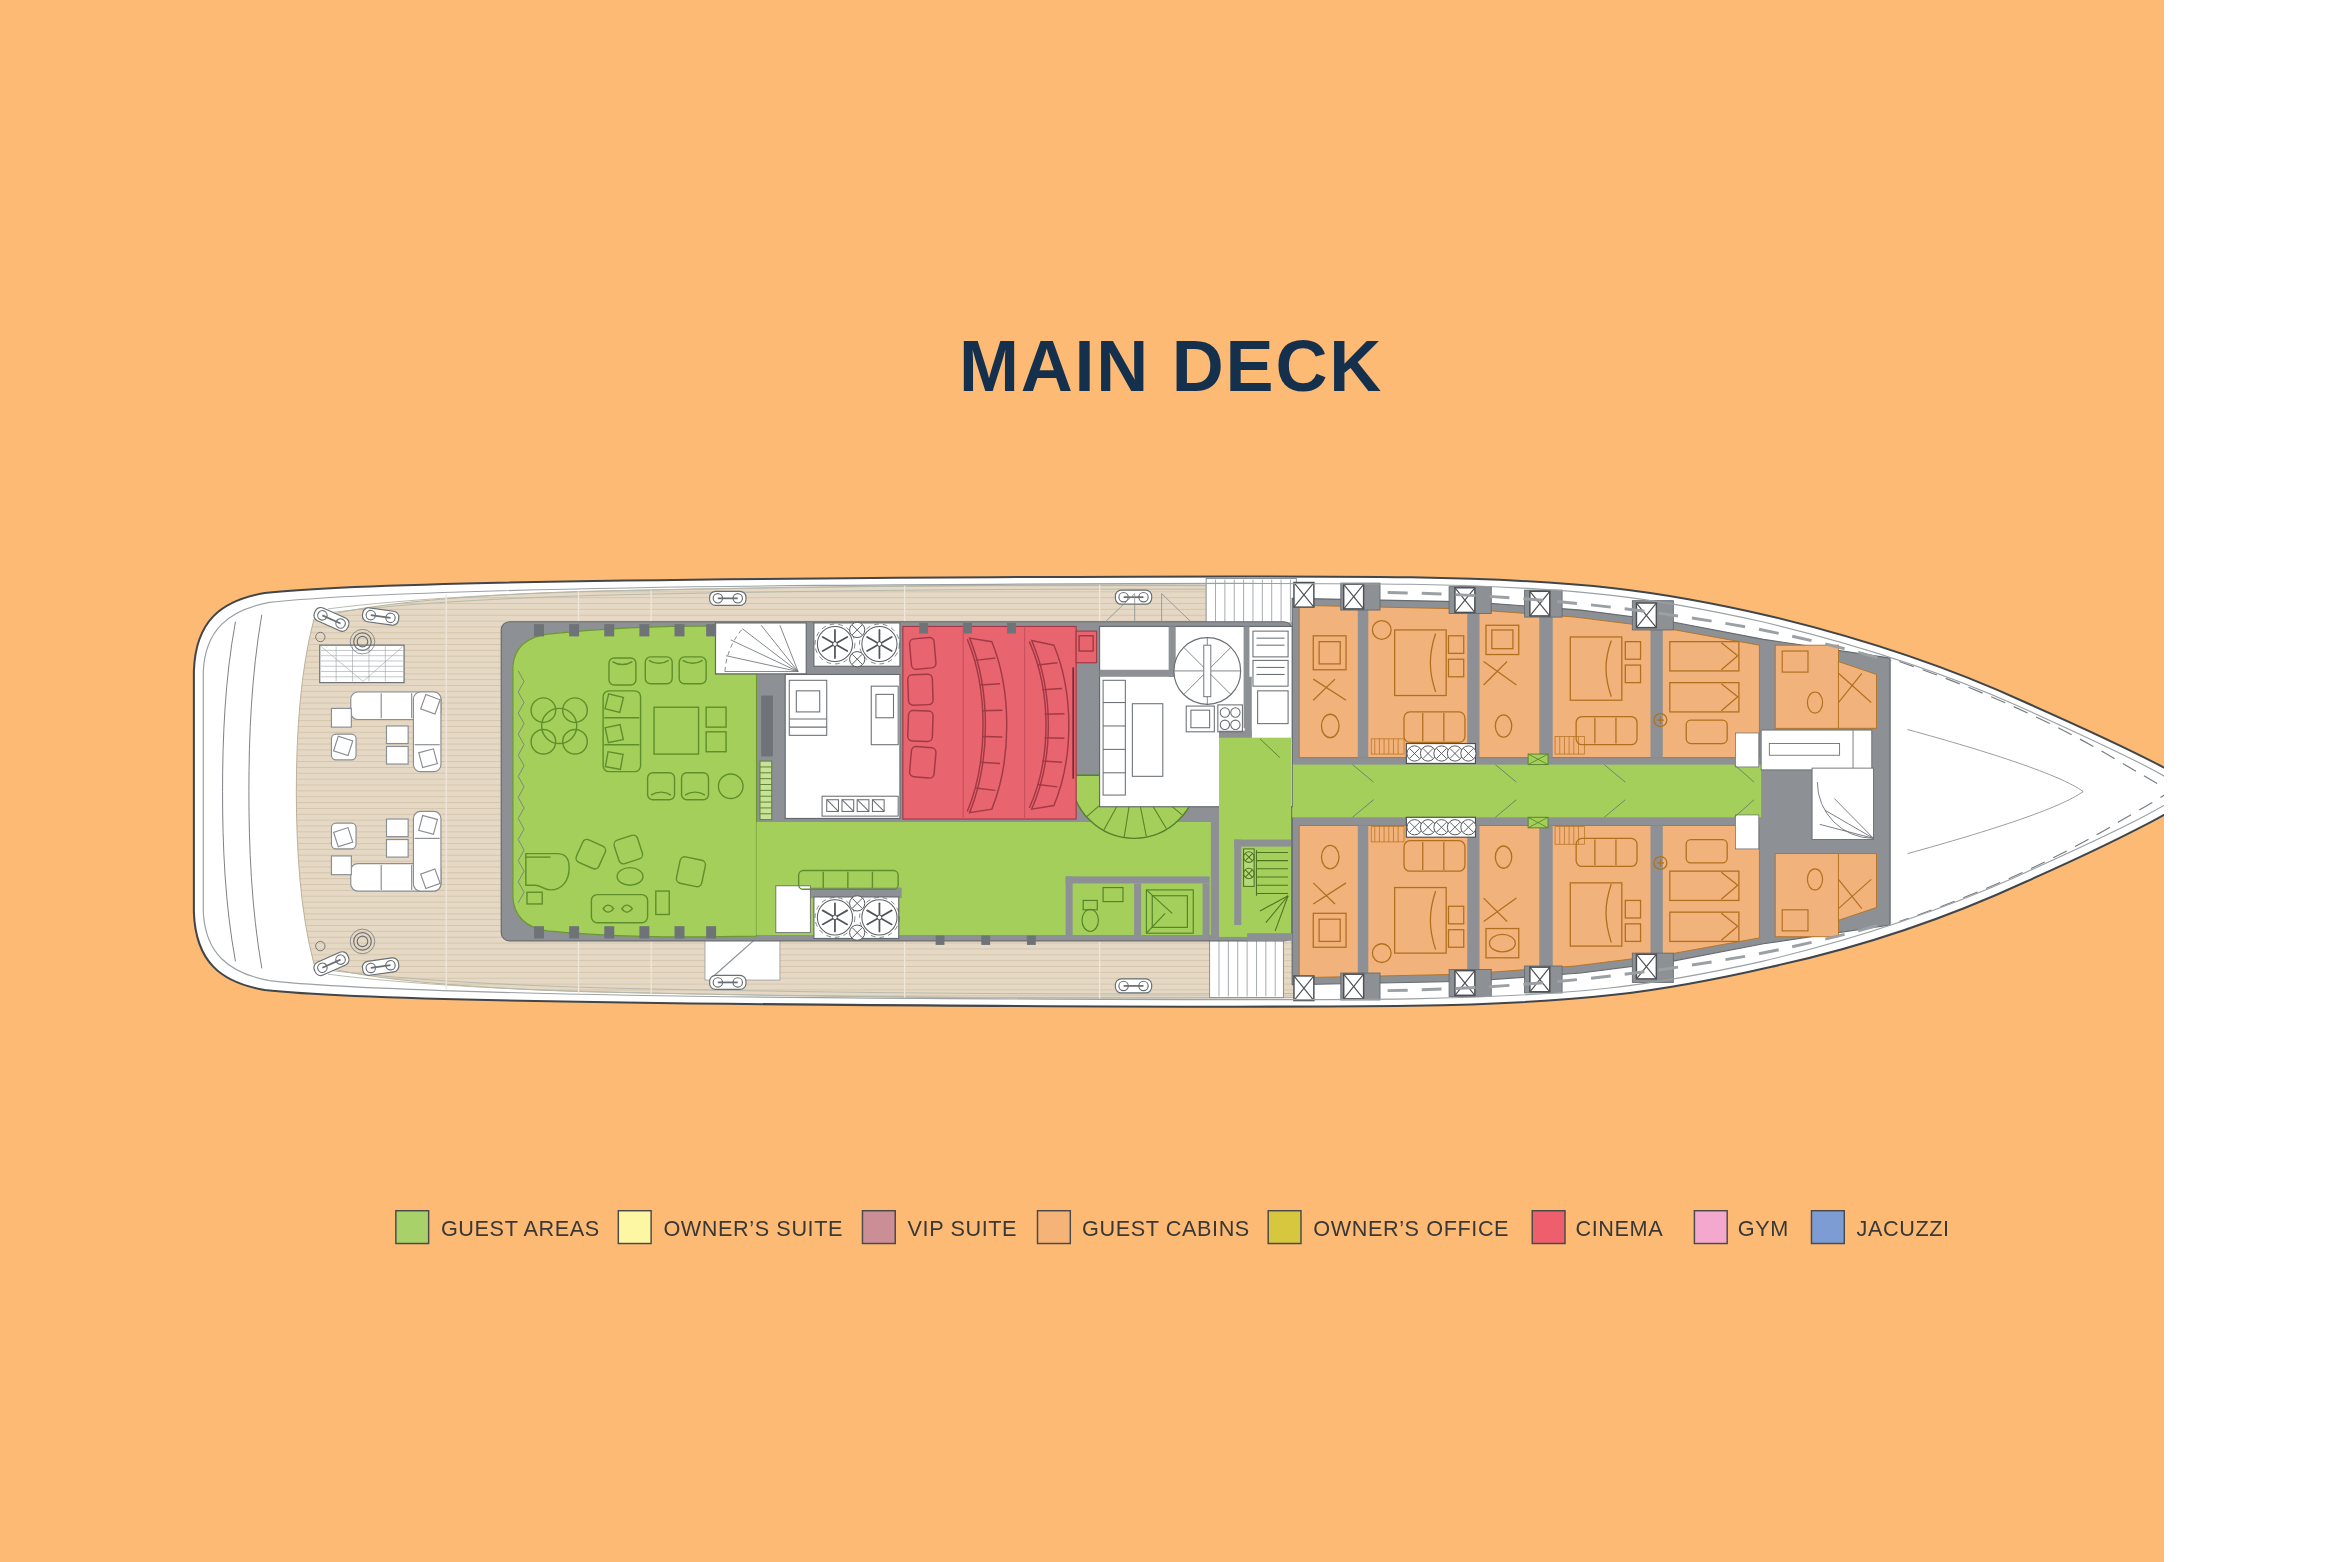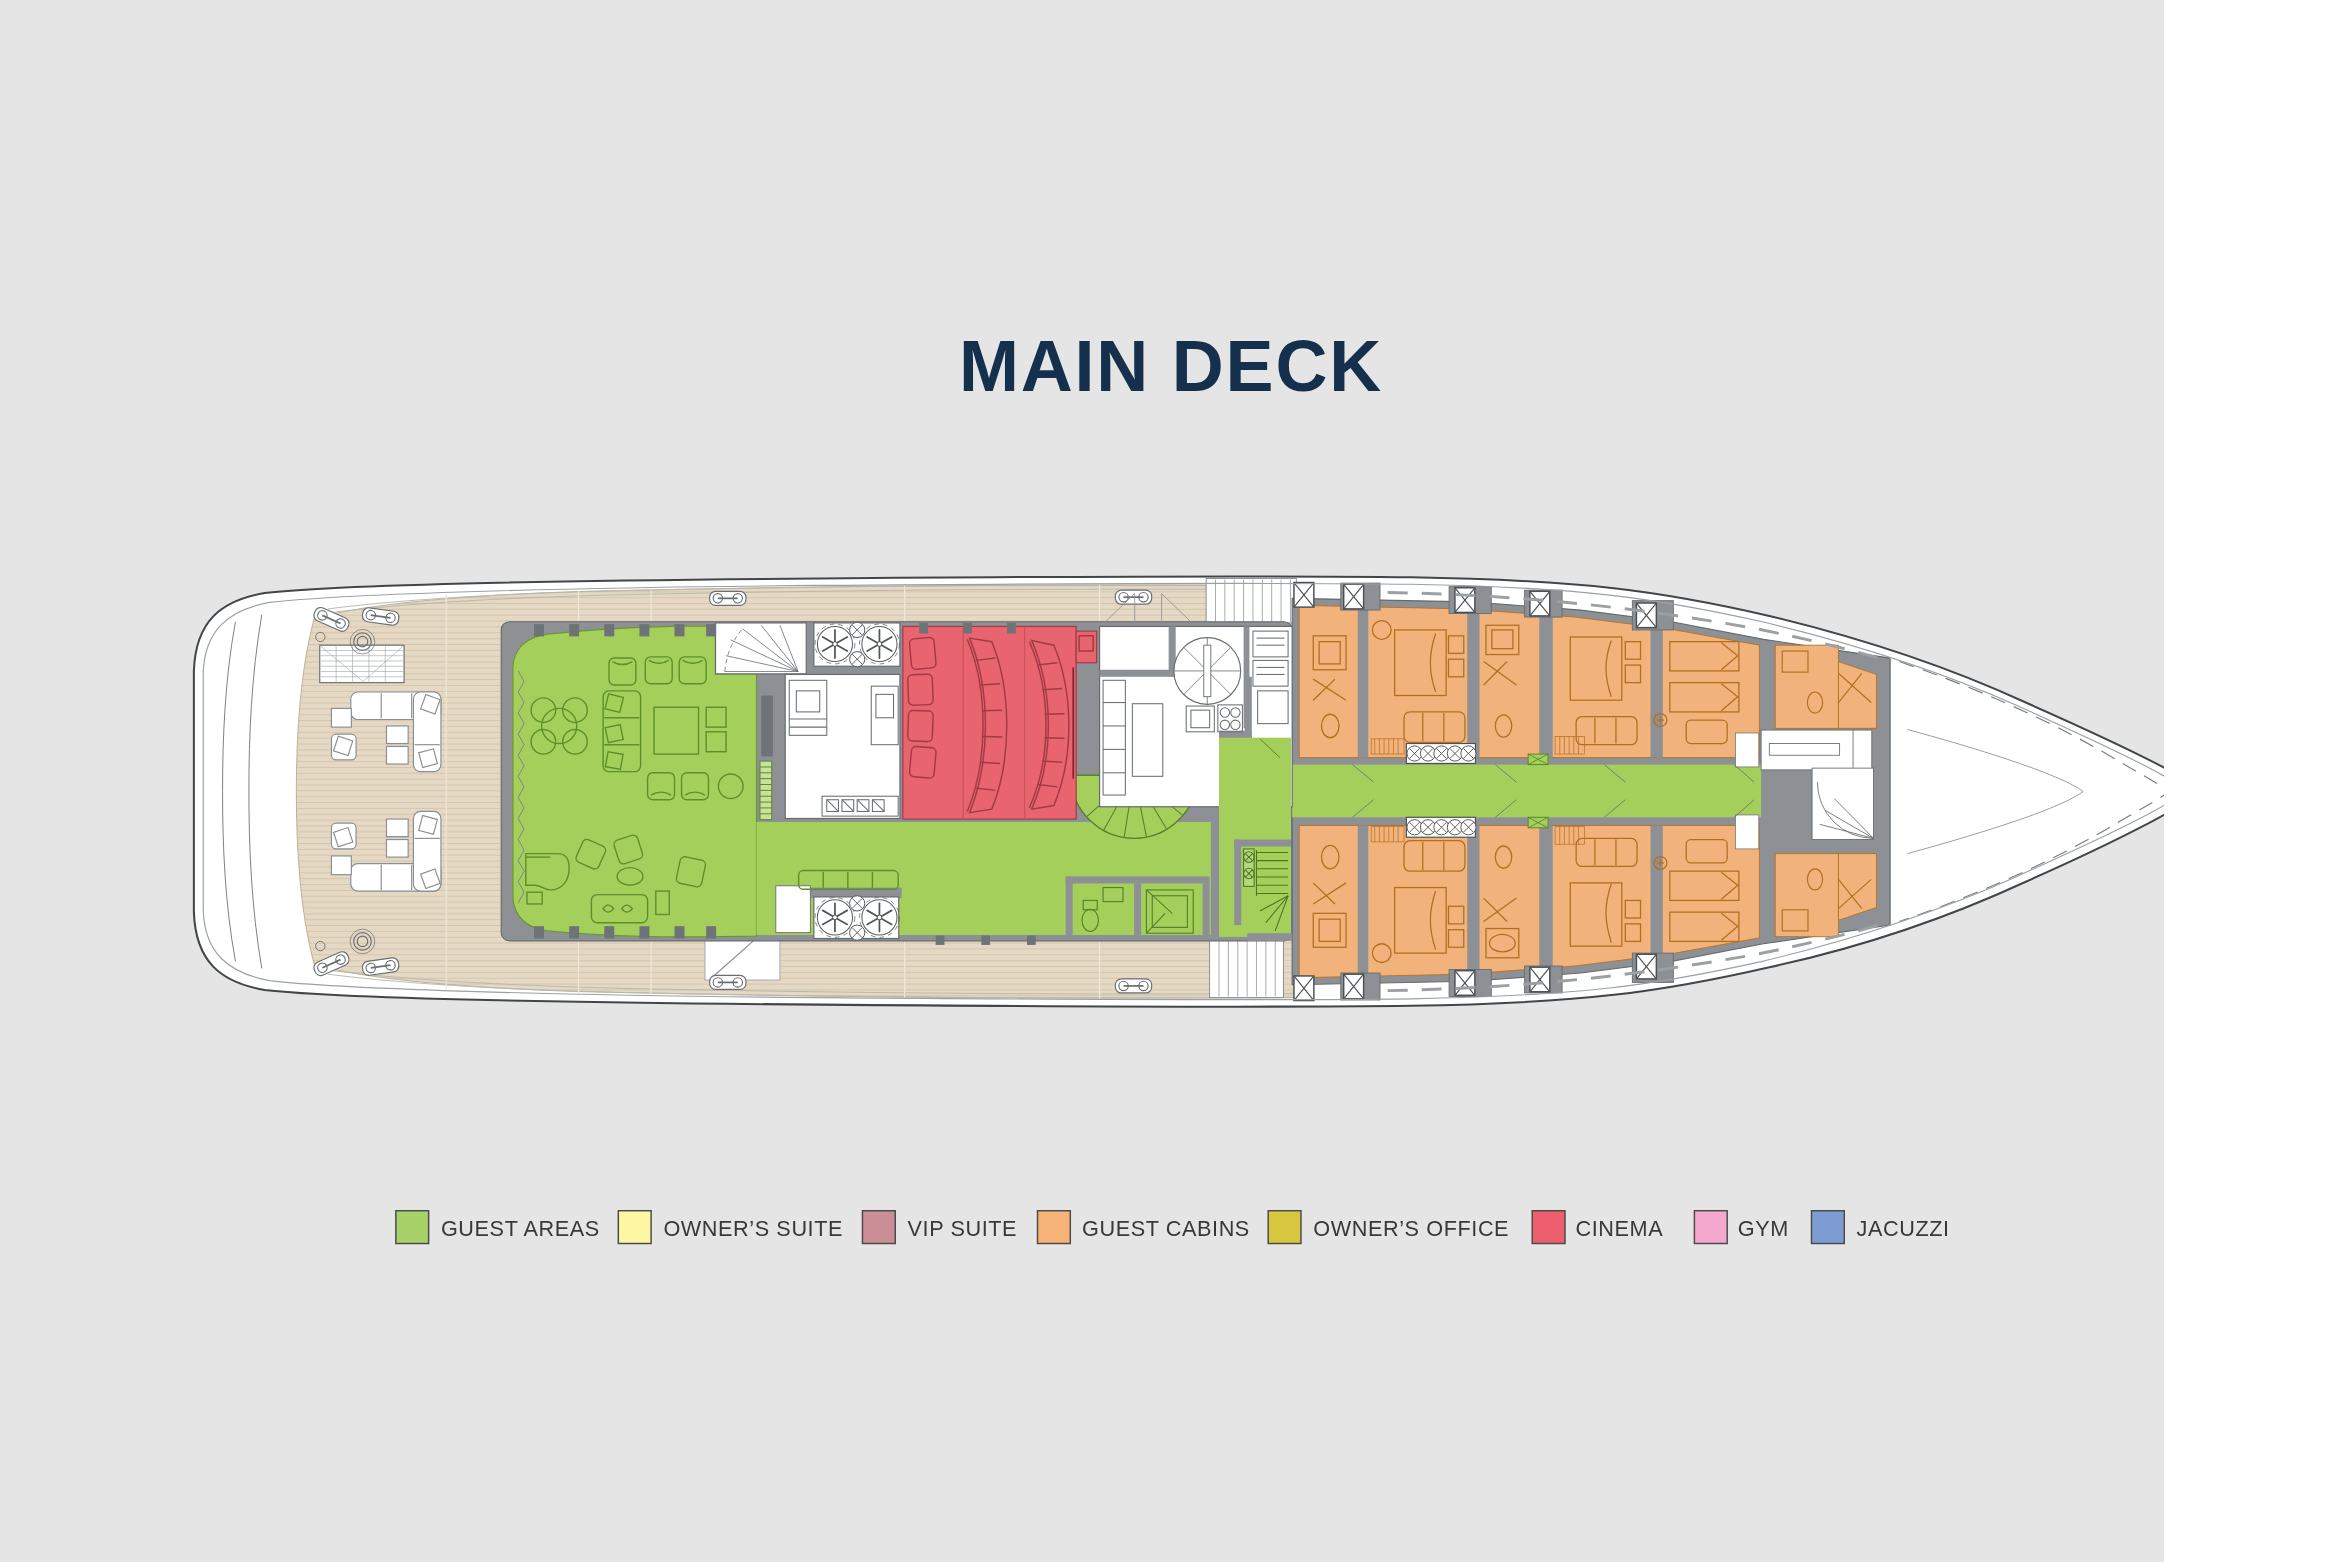--- a/index.html
+++ b/index.html
@@ -1,16 +1,16 @@
 <!DOCTYPE html>
 <html style="font-size:9.4px"><head>
 <meta charset="utf-8">
 <style>
   html,body{margin:0;padding:0;background:#ffffff;}
-  #page{position:relative;width:2164px;height:1562px;background:#e5e5e5;overflow:hidden;}
+  #page{position:relative;width:2164px;height:1562px;background:#fdba74;overflow:hidden;}
   svg{position:absolute;left:0;top:0;}
   text{font-family:"Liberation Sans", sans-serif;}
 </style>
 </head>
 <body>
 <div id="page">
 <svg width="2342" height="1562" viewBox="0 0 4000 2668">
 <defs>
   <pattern id="planks" width="24" height="10" patternUnits="userSpaceOnUse">
     <rect width="24" height="10" fill="#e5d8c4"></rect>

